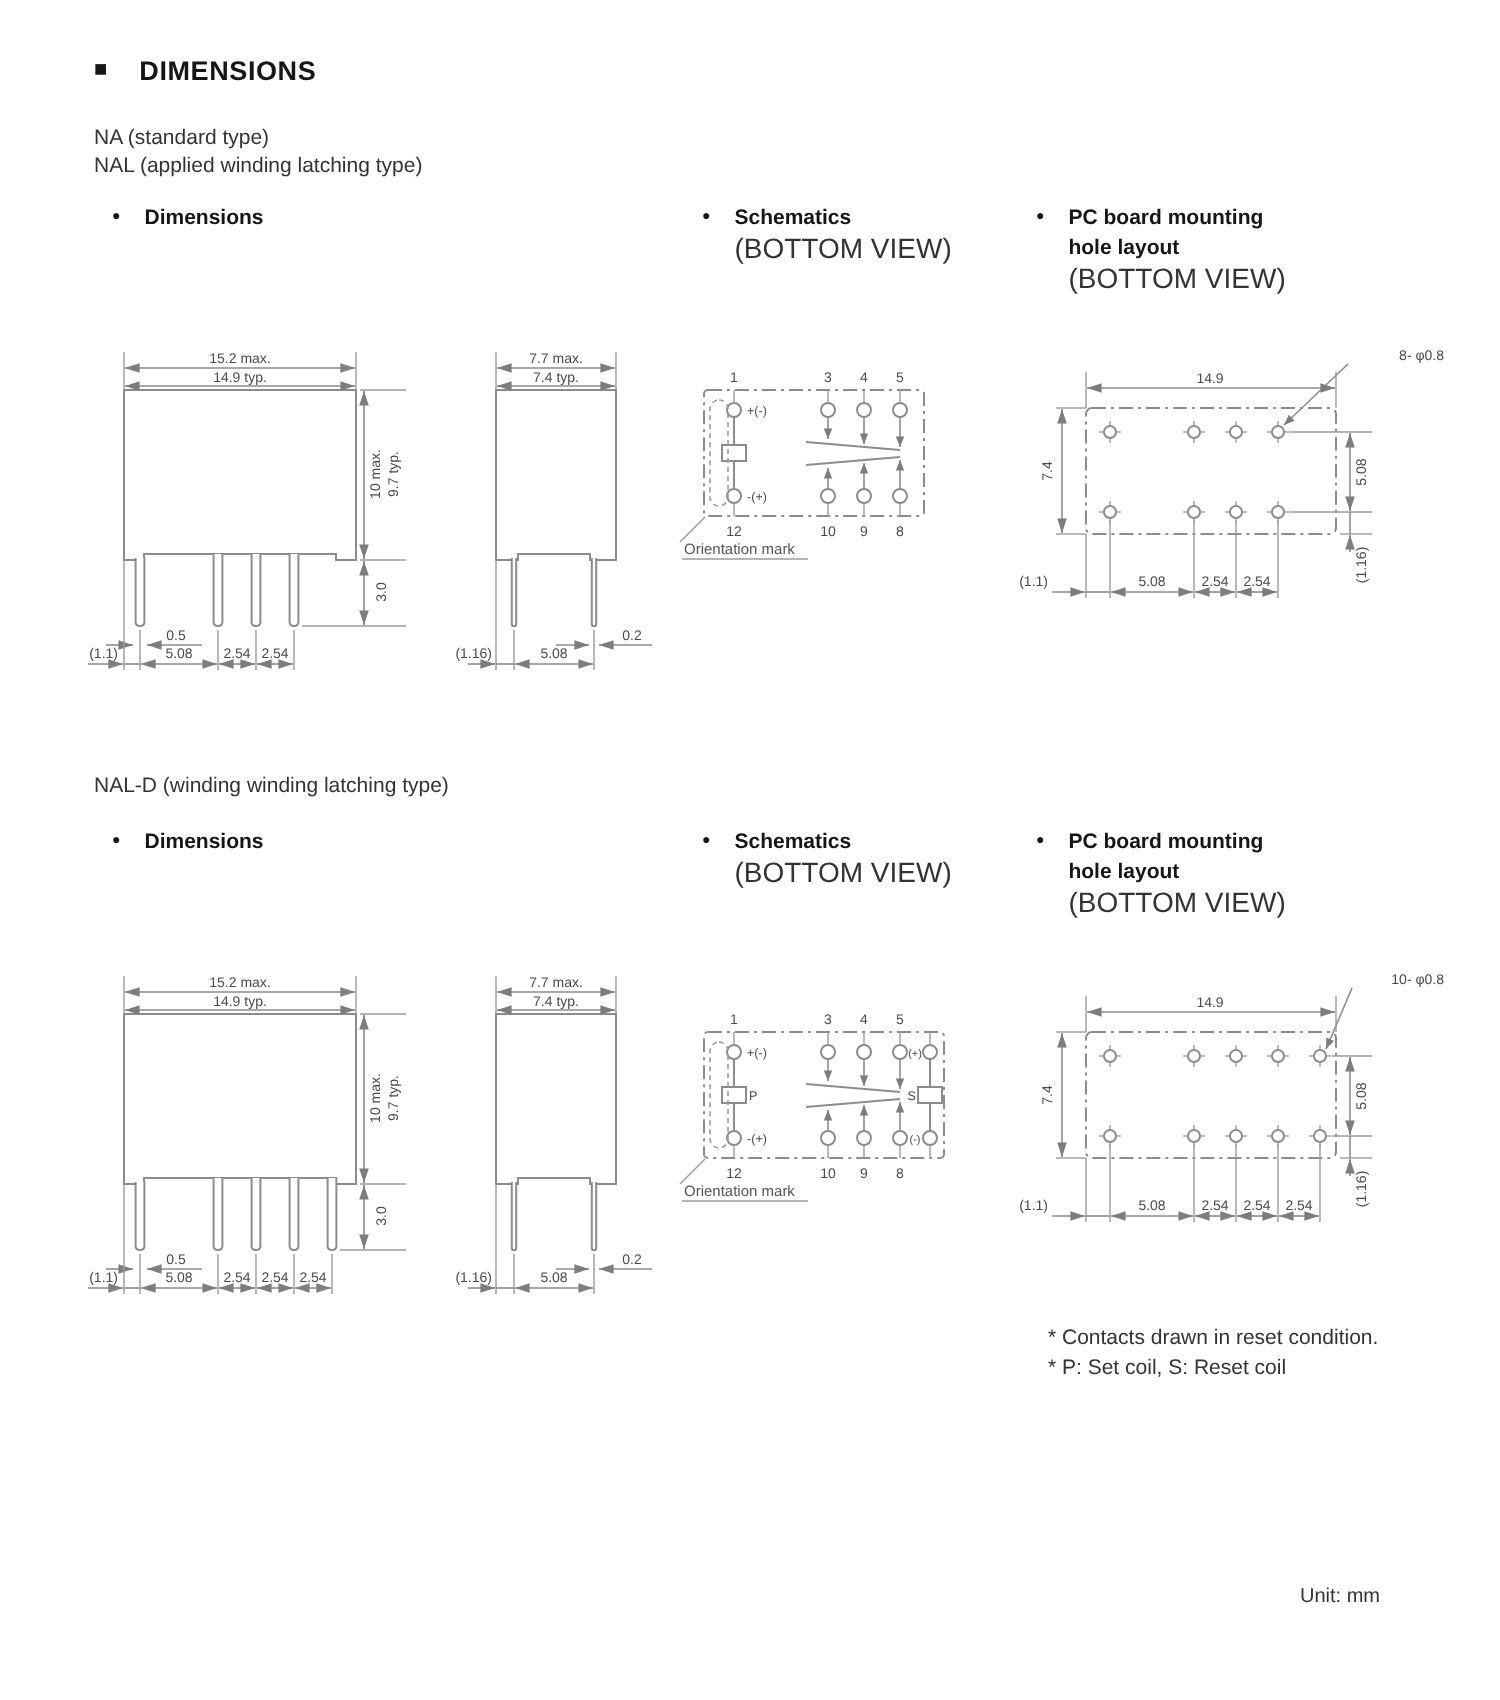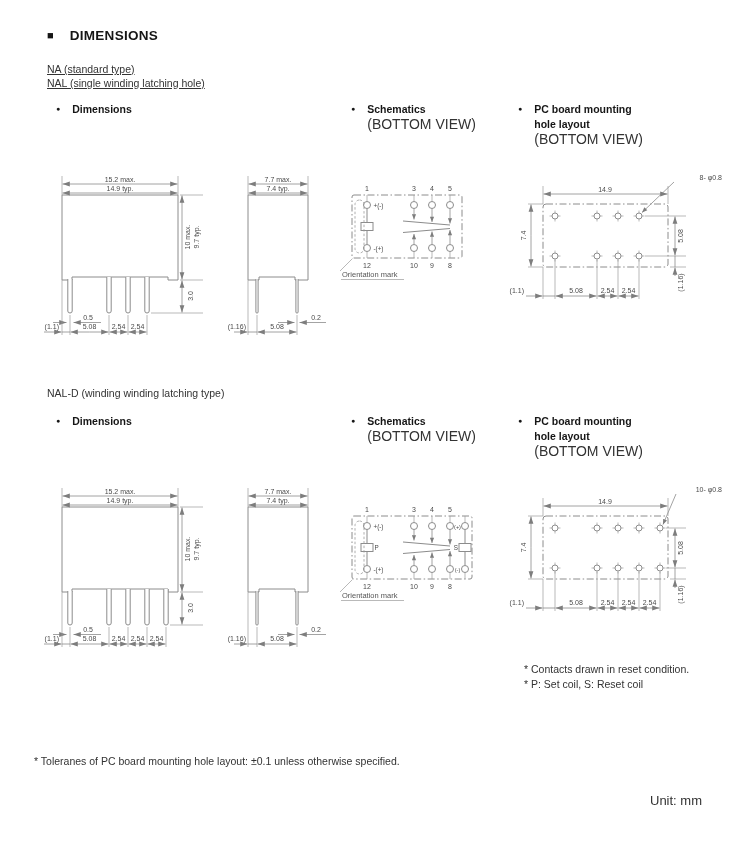--- a/index.html
+++ b/index.html
@@ -14,21 +14,21 @@
   .type-block { font-size:10.5px; color:#333; line-height:13.5px; }
   .colblock { display:flex; }
   .bullet { font-size:7px; color:#161616; line-height:14.5px; margin-right:12px; }
   .colhead { font-size:10.5px; font-weight:bold; color:#161616; line-height:15px; }
   .colsub { font-size:14px; color:#333; line-height:15px; }
   .notes { width:246px; }
   .note-line, .foot-line {
     font-size:10.5px; color:#333; line-height:15px;
     padding-left:9px; text-indent:-9px;
   }
-  .unit { font-size:13px; color:#333;text-align:center; }
+  .unit { font-size:10px; color:#333;text-align:center; }
   
   svg { overflow:visible; }
   svg text { font-family:"Liberation Sans", sans-serif; }
   .d   { font-size:7px;   fill:#4a4a4a; }
   .d55 { font-size:5.5px; fill:#4a4a4a; }
   .d6  { font-size:6.3px; fill:#4a4a4a; }
   .d75 { font-size:7.5px; fill:#555555; }
   .ln   { stroke:#8c8c8c; stroke-width:1;    fill:none; }
   .fill { fill:#ffffff; }
   .thin { stroke:#9b9b9b; stroke-width:.7;  fill:none; }
@@ -48,23 +48,23 @@
       <path d="M0.3,0.4 L5.6,2.5 L0.3,4.6 Z" fill="#7d7d7d"></path>
     </marker>
   </defs>
 </svg>
 
 <div class="abs title-row" style="left:47px; top:26px;">
   <span class="sq">■</span>
   <span class="title">DIMENSIONS</span>
 </div>
 
-<div class="abs type-block" style="left:47px; top:63px;text-decoration:underline;">
+<div class="abs type-block" style="left:47px; top:63px;">
   <div>NA (standard type)</div>
-  <div>NAL (single winding latching hole)</div>
+  <div>NAL (applied winding latching type)</div>
 </div>
 
 <div class="abs colblock" style="left:56px; top:102px;">
   <span class="bullet">●</span>
   <div>
       <div class="colhead">Dimensions</div>
     </div>
 </div>
 <div class="abs colblock" style="left:351px; top:102px;">
   <span class="bullet">●</span>
@@ -592,16 +592,15 @@
     <text class="d" x="146.5" y="127" text-anchor="middle">2.54</text>
   </g>
 </svg>
 
 <div class="abs notes" style="left:524px; top:638px;margin-top:24px;">
   <div class="note-line">* Contacts drawn in reset condition.</div>
   <div class="note-line">* P: Set coil, S: Reset coil</div>
 </div>
 
 <div class="abs" style="left:34px; top:754px; width:540px;">
-  <div class="foot-line">* Toleranes of PC board mounting hole layout: ±0.1 unless otherwise specified.</div>
 </div>
 
 <div class="abs unit" style="left:650px; top:793px;">Unit: mm</div>
 
 </body></html>

